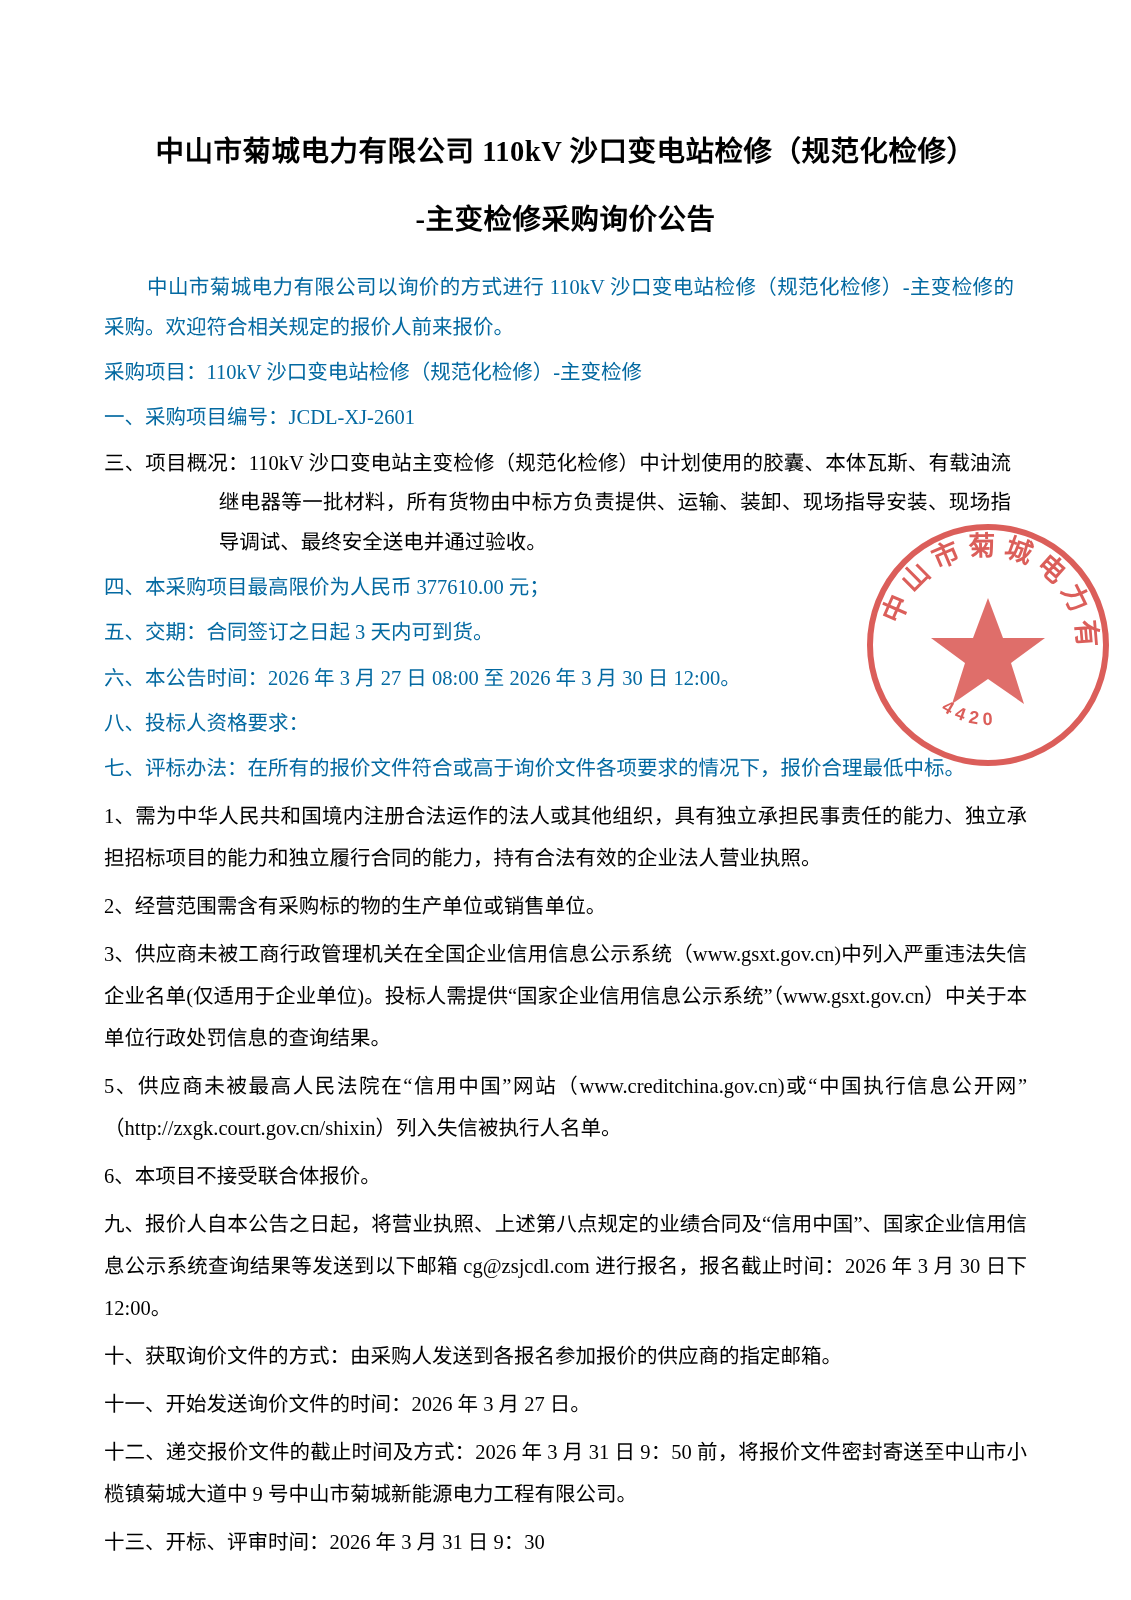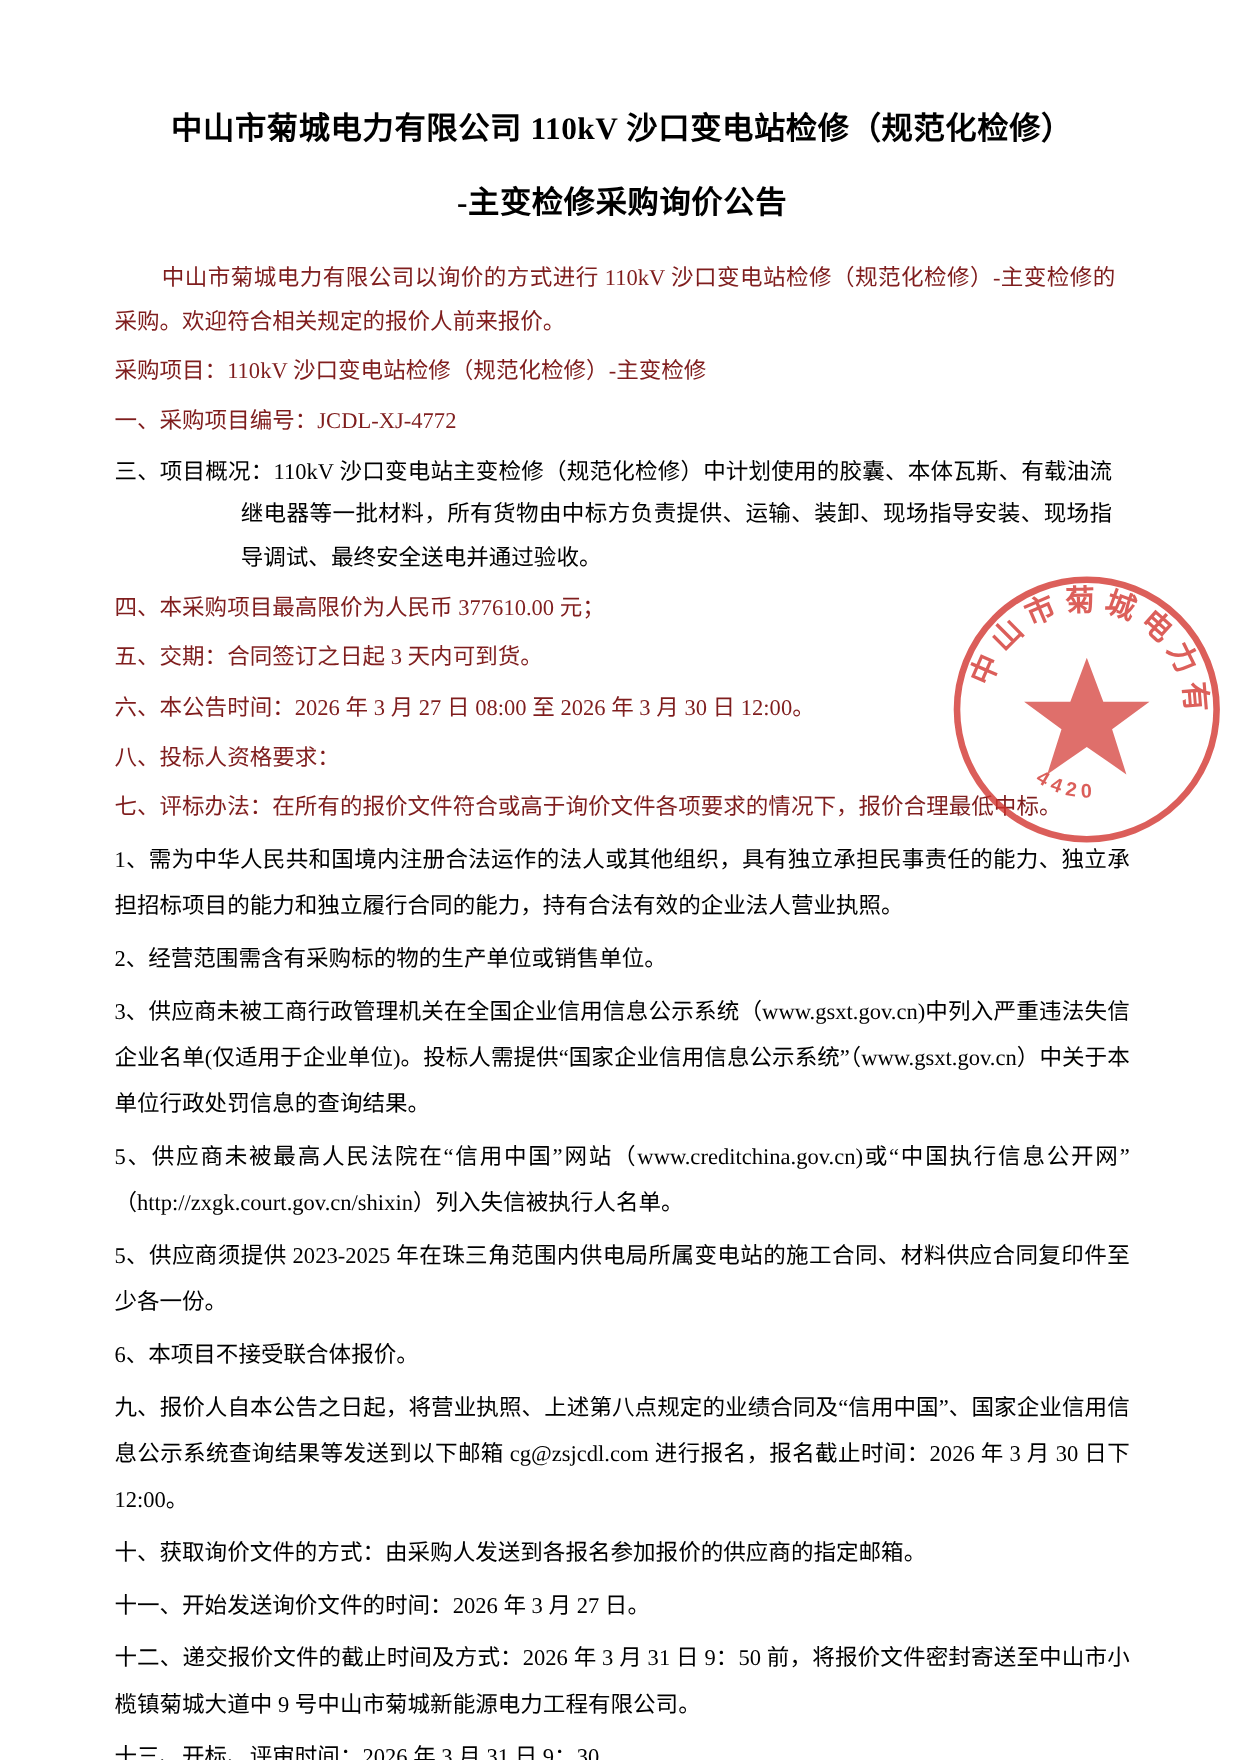--- a/index.html
+++ b/index.html
@@ -31,31 +31,32 @@
     text-align: center;
     margin-bottom: 26px;
   }
   .title-line {
     font-family: "Liberation Serif", "DejaVu Serif", serif;
     font-weight: bold;
     font-size: 28.5px;
     letter-spacing: 0.5px;
     line-height: 1.55;
     color: #000;
+    margin-top: 34px;
   }
   .title-line.second {
     margin-top: 24px;
   }
   p.para {
     font-size: 20.5px;
     line-height: 1.92;
     margin: 0 13px 6px 0;
     text-align: justify;
     text-justify: inter-ideograph;
-    color: #7f1d1d;
+    color: #0369a1;
   }
   p.indent2 {
     text-indent: 2.1em;
   }
   .hang {
     display: block;
     font-size: 20.5px;
     line-height: 1.92;
     margin: 0 16px 6px 0;
     text-align: justify;
@@ -113,37 +114,36 @@
 
     <div class="title-block">
       <div class="title-line">中山市菊城电力有限公司 110kV 沙口变电站检修（规范化检修）</div>
       <div class="title-line second">-主变检修采购询价公告</div>
     </div>
 
     <p class="para indent2">中山市菊城电力有限公司以询价的方式进行 110kV 沙口变电站检修（规范化检修）-主变检修的采购。欢迎符合相关规定的报价人前来报价。</p>
 
     <p class="para">采购项目：110kV 沙口变电站检修（规范化检修）-主变检修</p>
 
-    <p class="para">一、采购项目编号：JCDL-XJ-4772</p>
+    <p class="para">一、采购项目编号：JCDL-XJ-2601</p>
 
     <div class="hang">
       <span class="hang-body">三、项目概况：110kV 沙口变电站主变检修（规范化检修）中计划使用的胶囊、本体瓦斯、有载油流继电器等一批材料，所有货物由中标方负责提供、运输、装卸、现场指导安装、现场指导调试、最终安全送电并通过验收。</span>
     </div>
 
     <p class="para">四、本采购项目最高限价为人民币 377610.00 元；</p>
     <p class="para">五、交期：合同签订之日起 3 天内可到货。</p>
     <p class="para">六、本公告时间：2026 年 3 月 27 日 08:00 至 2026 年 3 月 30 日 12:00。</p>
     <p class="para">八、投标人资格要求：</p>
     <p class="para">七、评标办法：在所有的报价文件符合或高于询价文件各项要求的情况下，报价合理最低中标。</p>
 
     <p class="sub-para">1、需为中华人民共和国境内注册合法运作的法人或其他组织，具有独立承担民事责任的能力、独立承担招标项目的能力和独立履行合同的能力，持有合法有效的企业法人营业执照。</p>
     <p class="sub-para">2、经营范围需含有采购标的物的生产单位或销售单位。</p>
     <p class="sub-para">3、供应商未被工商行政管理机关在全国企业信用信息公示系统（www.gsxt.gov.cn)中列入严重违法失信企业名单(仅适用于企业单位)。投标人需提供“国家企业信用信息公示系统”（www.gsxt.gov.cn）中关于本单位行政处罚信息的查询结果。</p>
     <p class="sub-para">5、供应商未被最高人民法院在“信用中国”网站（www.creditchina.gov.cn)或“中国执行信息公开网”（http://zxgk.court.gov.cn/shixin）列入失信被执行人名单。</p>
-    <p class="sub-para">5、供应商须提供 2023-2025 年在珠三角范围内供电局所属变电站的施工合同、材料供应合同复印件至少各一份。</p>
     <p class="sub-para">6、本项目不接受联合体报价。</p>
 
     <p class="sub-para">九、报价人自本公告之日起，将营业执照、上述第八点规定的业绩合同及“信用中国”、国家企业信用信息公示系统查询结果等发送到以下邮箱 cg@zsjcdl.com 进行报名，报名截止时间：2026 年 3 月 30 日下 12:00。</p>
     <p class="sub-para">十、获取询价文件的方式：由采购人发送到各报名参加报价的供应商的指定邮箱。</p>
     <p class="sub-para">十一、开始发送询价文件的时间：2026 年 3 月 27 日。</p>
     <p class="sub-para">十二、递交报价文件的截止时间及方式：2026 年 3 月 31 日 9：50 前，将报价文件密封寄送至中山市小榄镇菊城大道中 9 号中山市菊城新能源电力工程有限公司。</p>
     <p class="sub-para">十三、开标、评审时间：2026 年 3 月 31 日 9：30</p>
 
   </div>
 </div>

